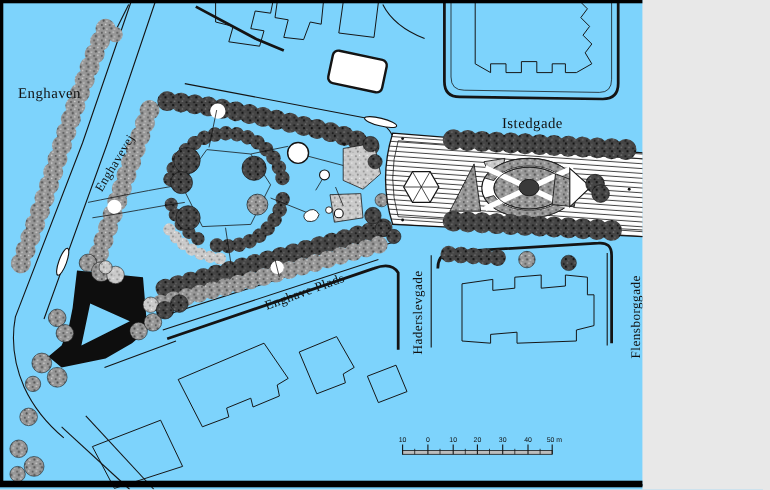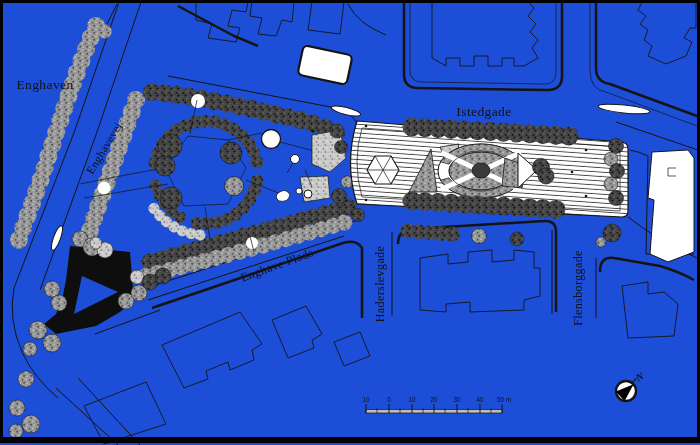--- a/index.html
+++ b/index.html
@@ -1,16 +1,16 @@
 <!DOCTYPE html>
 <html><head>
 <meta charset="utf-8">
 <style>
   html,body{margin:0;padding:0;background:#e8e8e8;}
-  .map-wrap{position:relative;width:700px;height:445px;background:#1d4ed8;overflow:hidden;}
+  .map-wrap{position:relative;width:584px;height:445px;background:#7dd3fc;overflow:hidden;}
   svg{position:absolute;left:0;top:0;}
   .lbl{font-family:"Liberation Serif","DejaVu Serif",serif;fill:#111;letter-spacing:.4px;}
   .lbl-sm{font-family:"Liberation Sans","DejaVu Sans",sans-serif;fill:#111;}
   .thin{stroke:#141414;stroke-width:1;fill:none;}
   .vthin{stroke:#141414;stroke-width:.7;fill:none;}
   .thick{stroke:#141414;stroke-width:2.5;fill:none;stroke-linejoin:round;}
   .bldg{stroke:#141414;stroke-width:1;fill:#ffffff;}
   .jag{stroke:#141414;stroke-width:.9;fill:none;stroke-linejoin:miter;}
 </style>
 </head>

